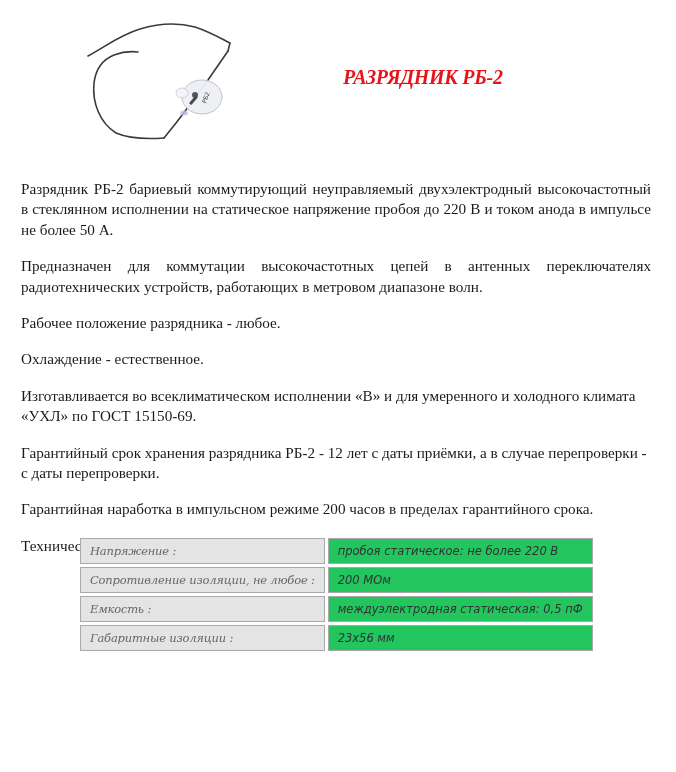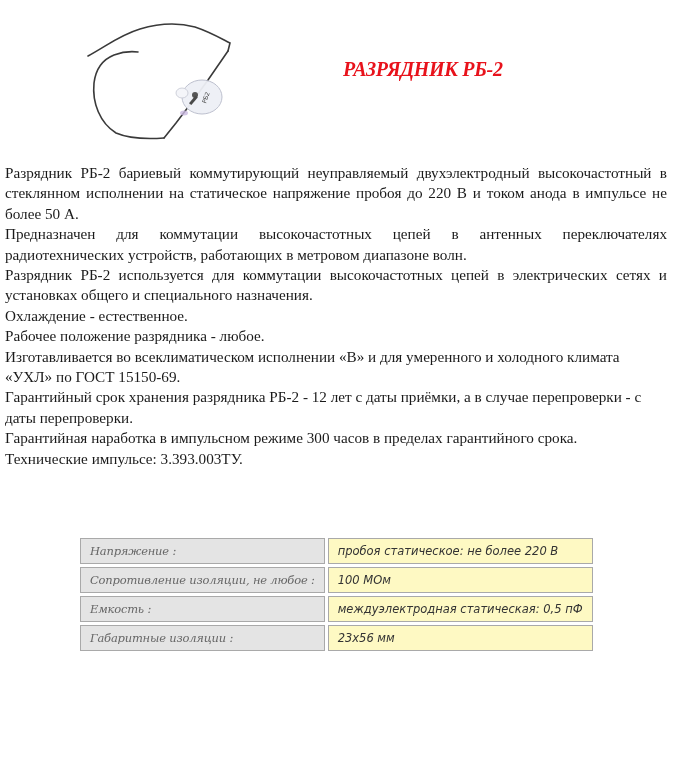--- a/index.html
+++ b/index.html
@@ -18,41 +18,41 @@
     .product-image {
       position: absolute;
       left: 80px;
       top: 15px;
       width: 170px;
       height: 135px;
     }
     .page-title {
       position: absolute;
       left: 343px;
-      top: 58px;
+      top: 66px;
       margin: 0;
       font-family: "Liberation Serif", serif;
       font-style: italic;
       font-weight: bold;
       font-size: 20px;
       letter-spacing: -0.3px;
       color: #e8121b;
       white-space: nowrap;
     }
     .description {
       position: absolute;
       left: 5px;
       top: 163px;
       width: 662px;
       font-size: 15.2px;
       line-height: 20.4px;
       color: #1a1a1a;
     }
     .description p {
-      margin: 0;
+      margin: 16px;
       text-align: justify;
     }
     .description p.left {
       text-align: left;
     }
     .specs-table {
       position: absolute;
       left: 77px;
       top: 535px;
       border-collapse: separate;
@@ -70,21 +70,21 @@
     }
     .specs-table td.spec-label {
       width: 216px;
       background: #e4e4e4;
       color: #666666;
       font-family: "DejaVu Serif", serif;
       font-size: 11.5px;
       letter-spacing: -0.2px;
     }
     .specs-table td.spec-value {
-      background: #fef9c3;
+      background: #22c55e;
       color: #333333;
       font-family: "DejaVu Sans", sans-serif;
       font-size: 11.5px;
     }
   </style>
 </head>
 <body>
 
 <svg class="product-image" viewBox="0 0 170 135" xmlns="http://www.w3.org/2000/svg" aria-label="Разрядник РБ-2 photo">
   <g fill="none" stroke="#3a3a3a" stroke-width="1.6" stroke-linecap="round">
@@ -103,38 +103,37 @@
     <text x="124" y="90" font-size="6" fill="#444" font-family="DejaVu Sans, sans-serif" transform="rotate(-70 124 88)">РБ2</text>
     <ellipse cx="104" cy="98" rx="4" ry="2.5" fill="#c9b9e0" opacity="0.8"></ellipse>
   </g>
 </svg>
 
 <h1 class="page-title" style="color: rgb(232, 18, 27);">РАЗРЯДНИК РБ-2</h1>
 
 <div class="description">
   <p>Разрядник РБ-2 бариевый коммутирующий неуправляемый двухэлектродный высокочастотный в стеклянном исполнении на статическое напряжение пробоя до 220 В и током анода в импульсе не более 50 А.</p>
   <p>Предназначен для коммутации высокочастотных цепей в антенных переключателях радиотехнических устройств, работающих в метровом диапазоне волн.</p>
-  <p>Разрядник РБ-2 используется для коммутации высокочастотных цепей в электрических сетях и установках общего и специального назначения.</p>
+  <p class="left">Рабочее положение разрядника - любое.</p>
   <p class="left">Охлаждение - естественное.</p>
-  <p class="left">Рабочее положение разрядника - любое.</p>
   <p class="left">Изготавливается во всеклиматическом исполнении «В» и для умеренного и холодного климата «УХЛ» по ГОСТ 15150-69.</p>
   <p class="left">Гарантийный срок хранения разрядника РБ-2 - 12 лет с даты приёмки, а в случае перепроверки - с даты перепроверки.</p>
-  <p class="left">Гарантийная наработка в импульсном режиме 300 часов в пределах гарантийного срока.</p>
+  <p class="left">Гарантийная наработка в импульсном режиме 200 часов в пределах гарантийного срока.</p>
   <p class="left">Технические импульсе: 3.393.003ТУ.</p>
 </div>
 
 <table class="specs-table">
   <tbody>
     <tr>
       <td class="spec-label">Напряжение :</td>
       <td class="spec-value">пробоя статическое: не более 220 В</td>
     </tr>
     <tr>
       <td class="spec-label">Сопротивление изоляции, не любое :</td>
-      <td class="spec-value">100 МОм</td>
+      <td class="spec-value">200 МОм</td>
     </tr>
     <tr>
       <td class="spec-label">Емкость :</td>
       <td class="spec-value">междуэлектродная статическая: 0,5 пФ</td>
     </tr>
     <tr>
       <td class="spec-label">Габаритные изоляции :</td>
       <td class="spec-value">23x56 мм</td>
     </tr>
   </tbody>

